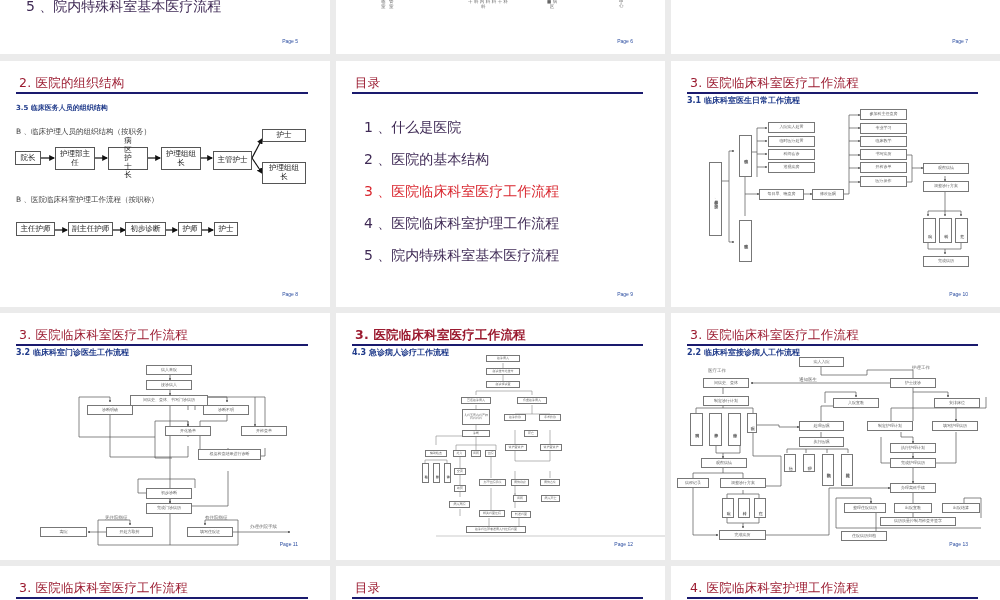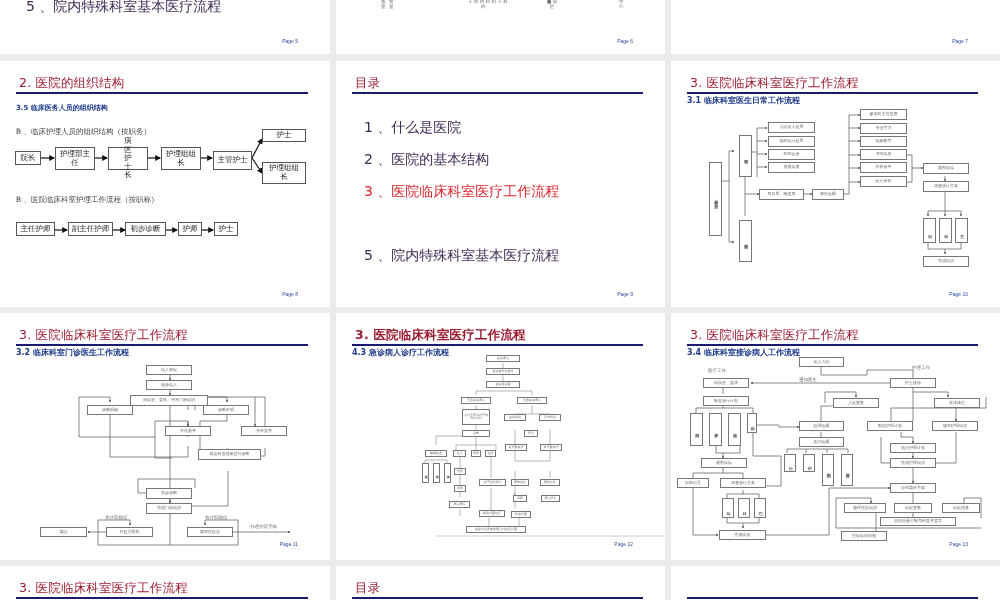--- a/index.html
+++ b/index.html
@@ -86,20 +86,21 @@
 
   <div class="page">Page 8</div>
 </div>
 
 <div class="slide" style="left:336px;top:61px;width:329px;height:246px;">
   <div class="title">目录</div>
   <div class="title-rule"></div>
   <div class="toc-item" style="top:58px;">1 、什么是医院</div>
   <div class="toc-item" style="top:90px;text-align:center;">2 、医院的基本结构</div>
   <div class="toc-item active" style="top:122px;">3 、医院临床科室医疗工作流程</div>
+  <div class="toc-item" style="top:154px;">4 、医院临床科室护理工作流程</div>
   <div class="toc-item" style="top:186px;">5 、院内特殊科室基本医疗流程</div>
   <div class="page">Page 9</div>
 </div>
 
 <div class="slide" style="left:671px;top:61px;width:329px;height:246px;">
   <div class="title">3. 医院临床科室医疗工作流程</div>
   <div class="title-rule"></div>
   <div class="sub" style="top:34px;">3.1   临床科室医生日常工作流程</div>
 
   <svg class="lines" width="329" height="246">
@@ -293,21 +294,21 @@
   <div class="sbox" style="left:143px;top:197px;width:26px;height:7px;font-size:3px;">相关科室住院</div>
   <div class="sbox" style="left:175px;top:198px;width:20px;height:7px;font-size:3px;">转送科室</div>
   <div class="sbox" style="left:130px;top:213px;width:60px;height:7px;font-size:3px;">急诊科值班者送病人到住院科室</div>
 
   <div class="page" style="bottom:13px;">Page 12</div>
 </div>
 
 <div class="slide" style="left:671px;top:313px;width:329px;height:247px;">
   <div class="title">3. 医院临床科室医疗工作流程</div>
   <div class="title-rule"></div>
-  <div class="sub" style="top:34px;">3.4   临床科室接诊病人工作流程</div>
+  <div class="sub" style="top:34px;">2.2   临床科室接诊病人工作流程</div>
 
   <svg class="lines" width="329" height="247">
     <defs>
         <marker id="ah4" markerWidth="3" markerHeight="3" refX="2.5" refY="1.5" orient="auto">
           <path d="M0,0 L3,1.5 L0,3 z" fill="#333"></path>
         </marker>
       </defs>
     <g stroke="#555" stroke-width="0.7" fill="none">
       <polyline points="150,54 150,62 196,62 196,57 242,57 242,65"></polyline>
       <line x1="219" y1="70" x2="80" y2="70" marker-end="url(#ah4)"></line>
@@ -391,14 +392,15 @@
 
 <div class="slide" style="left:0;top:566px;width:330px;height:246px;">
   <div class="title">3. 医院临床科室医疗工作流程</div>
   <div class="title-rule"></div>
 </div>
 <div class="slide" style="left:336px;top:566px;width:329px;height:246px;">
   <div class="title">目录</div>
   <div class="title-rule"></div>
 </div>
 <div class="slide" style="left:671px;top:566px;width:329px;height:246px;">
+  <div class="title">4. 医院临床科室护理工作流程</div>
   <div class="title-rule"></div>
 </div>
 
 </body></html>

